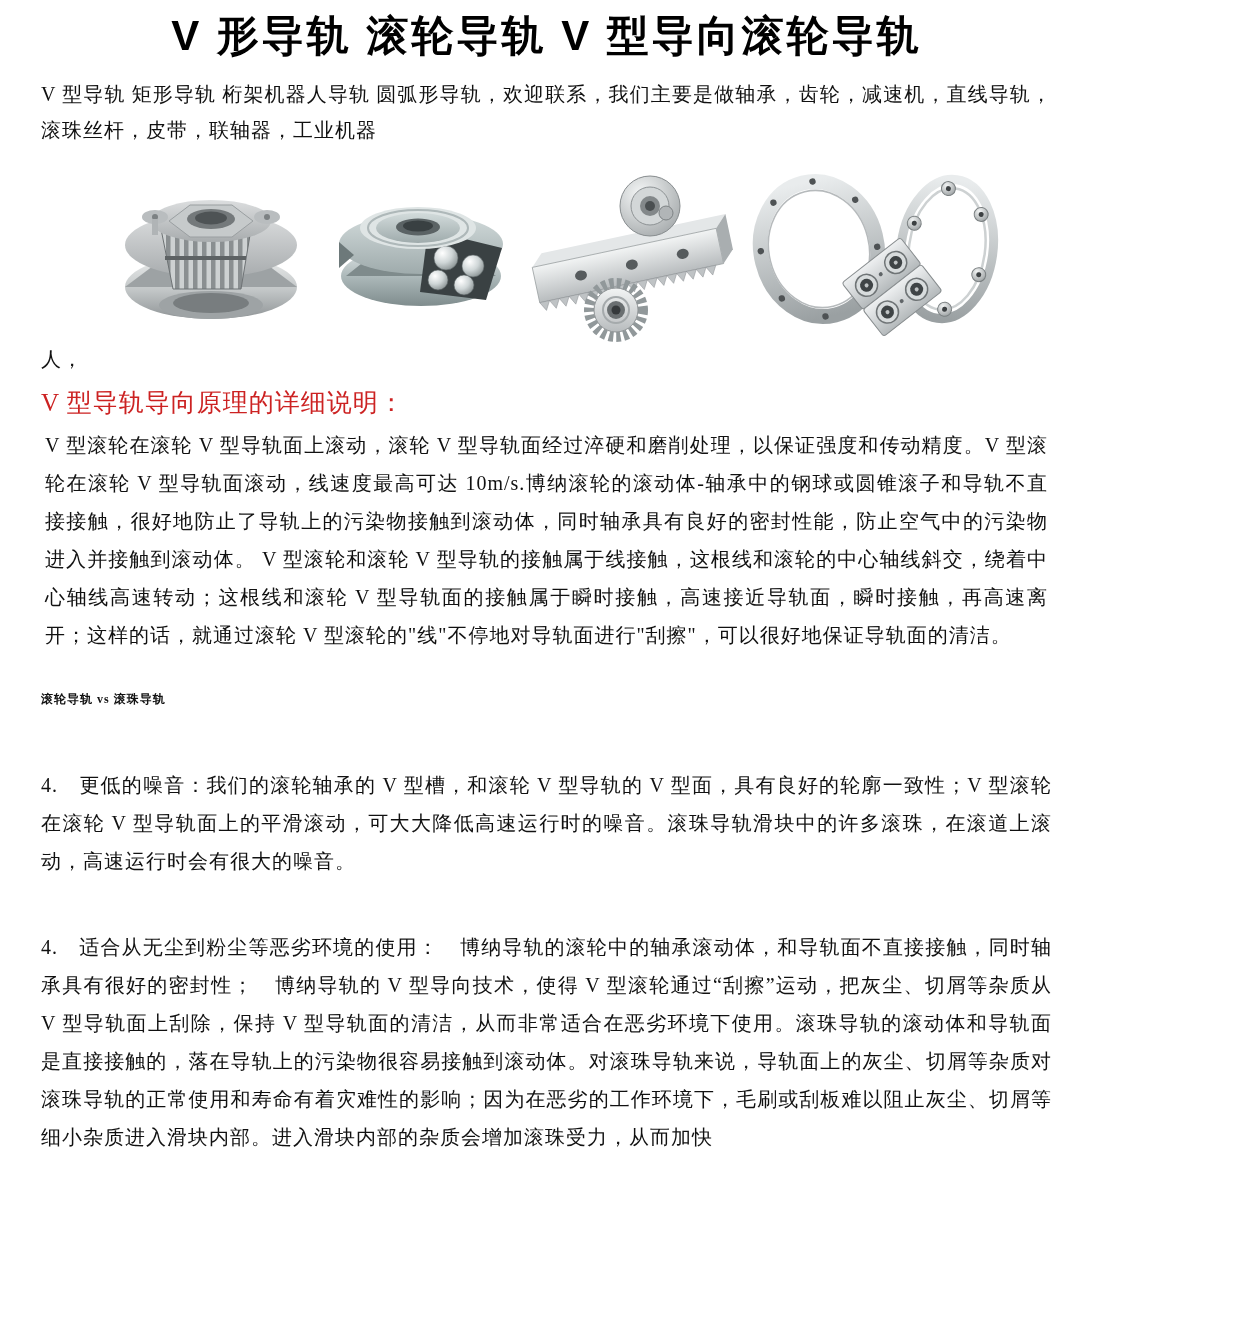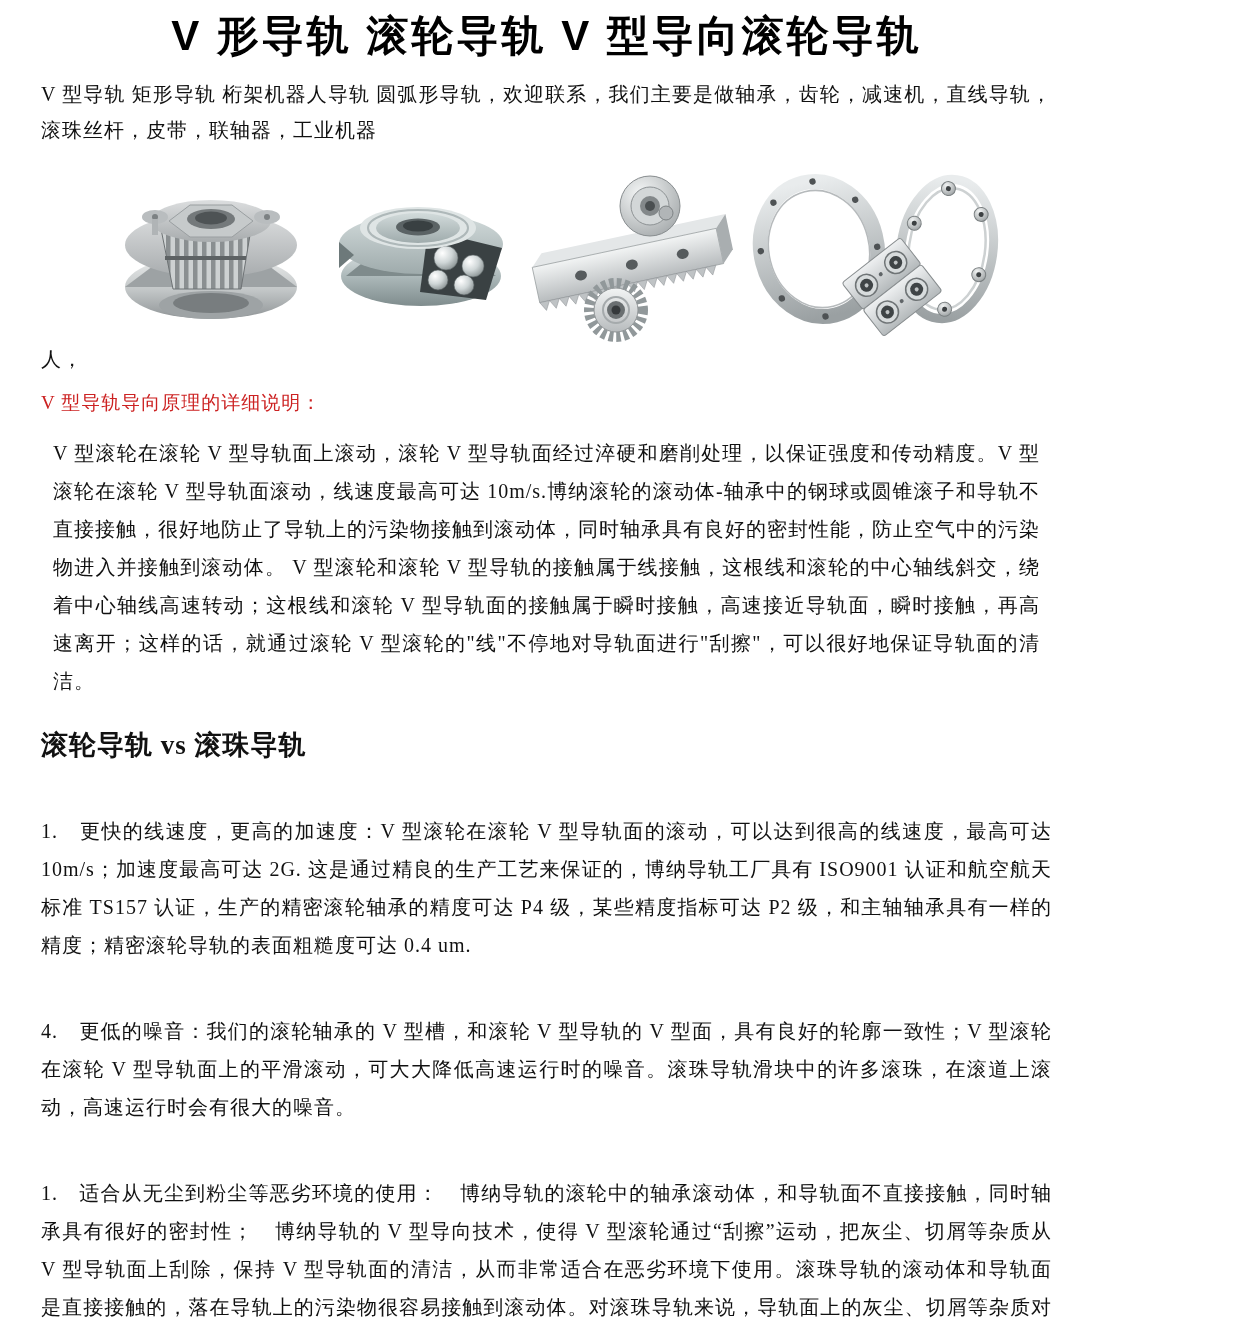--- a/index.html
+++ b/index.html
@@ -20,24 +20,24 @@
     text-align:justify;margin:0;color:#111;font-family:Liberation Serif, serif;
   }
   .intro{line-height:36px;margin-bottom:14px;}
   .images-row{
     height:178px;display:flex;justify-content:space-between;align-items:center;
     padding:0 58px 0 62px;
   }
   .images-row .img{flex:0 0 auto;}
   .fragment{line-height:38px;text-align:left;}
   .red{color:#cc2222;}
-  .red-heading{font-size:19px;line-height:38px;margin:6px 0 0;letter-spacing:1px;}
-  .principle-body{margin:12px;}
+  .red-heading{font-size:25px;line-height:38px;margin:6px 0 0;letter-spacing:1px;}
+  .principle-body{margin:4px;}
   .vs-heading{
-    font-weight:700;margin:26px 0 0;font-size:27px;line-height:38px;letter-spacing:1px;
+    font-weight:700;margin:26px 0 0;font-size:12px;line-height:38px;letter-spacing:1px;
     font-family:"Liberation Serif","DejaVu Serif",serif;
   }
   .features-heading{margin:4px 0 0;}
   .feature{margin:48px 0 0;}
 </style>
 </head>
 <body>
 
 <div class="page">
 
@@ -218,19 +218,18 @@
 
   <p class="para fragment">人，</p>
 
   <p class="para red red-heading">V 型导轨导向原理的详细说明：</p>
 
   <p class="para principle-body">V 型滚轮在滚轮 V 型导轨面上滚动，滚轮 V 型导轨面经过淬硬和磨削处理，以保证强度和传动精度。V 型滚轮在滚轮 V 型导轨面滚动，线速度最高可达 10m/s.博纳滚轮的滚动体-轴承中的钢球或圆锥滚子和导轨不直接接触，很好地防止了导轨上的污染物接触到滚动体，同时轴承具有良好的密封性能，防止空气中的污染物进入并接触到滚动体。 V 型滚轮和滚轮 V 型导轨的接触属于线接触，这根线和滚轮的中心轴线斜交，绕着中心轴线高速转动；这根线和滚轮 V 型导轨面的接触属于瞬时接触，高速接近导轨面，瞬时接触，再高速离开；这样的话，就通过滚轮 V 型滚轮的"线"不停地对导轨面进行"刮擦"，可以很好地保证导轨面的清洁。</p>
 
   <p class="para vs-heading">滚轮导轨 vs 滚珠导轨</p>
 
 
-  <p class="para feature">1.　更快的线速度，更高的加速度：V 型滚轮在滚轮 V 型导轨面的滚动，可以达到很高的线速度，最高可达 10m/s；加速度最高可达 2G. 这是通过精良的生产工艺来保证的，博纳导轨工厂具有 ISO9001 认证和航空航天标准 TS157 认证，生产的精密滚轮轴承的精度可达 P4 级，某些精度指标可达 P2 级，和主轴轴承具有一样的精度；精密滚轮导轨的表面粗糙度可达 0.4 um.</p>
 
   <p class="para feature">4.　更低的噪音：我们的滚轮轴承的 V 型槽，和滚轮 V 型导轨的 V 型面，具有良好的轮廓一致性；V 型滚轮在滚轮 V 型导轨面上的平滑滚动，可大大降低高速运行时的噪音。滚珠导轨滑块中的许多滚珠，在滚道上滚动，高速运行时会有很大的噪音。</p>
 
-  <p class="para feature">1.　适合从无尘到粉尘等恶劣环境的使用：　博纳导轨的滚轮中的轴承滚动体，和导轨面不直接接触，同时轴承具有很好的密封性；　博纳导轨的 V 型导向技术，使得 V 型滚轮通过“刮擦”运动，把灰尘、切屑等杂质从 V 型导轨面上刮除，保持 V 型导轨面的清洁，从而非常适合在恶劣环境下使用。滚珠导轨的滚动体和导轨面是直接接触的，落在导轨上的污染物很容易接触到滚动体。对滚珠导轨来说，导轨面上的灰尘、切屑等杂质对滚珠导轨的正常使用和寿命有着灾难性的影响；因为在恶劣的工作环境下，毛刷或刮板难以阻止灰尘、切屑等细小杂质进入滑块内部。进入滑块内部的杂质会增加滚珠受力，从而加快</p>
+  <p class="para feature">4.　适合从无尘到粉尘等恶劣环境的使用：　博纳导轨的滚轮中的轴承滚动体，和导轨面不直接接触，同时轴承具有很好的密封性；　博纳导轨的 V 型导向技术，使得 V 型滚轮通过“刮擦”运动，把灰尘、切屑等杂质从 V 型导轨面上刮除，保持 V 型导轨面的清洁，从而非常适合在恶劣环境下使用。滚珠导轨的滚动体和导轨面是直接接触的，落在导轨上的污染物很容易接触到滚动体。对滚珠导轨来说，导轨面上的灰尘、切屑等杂质对滚珠导轨的正常使用和寿命有着灾难性的影响；因为在恶劣的工作环境下，毛刷或刮板难以阻止灰尘、切屑等细小杂质进入滑块内部。进入滑块内部的杂质会增加滚珠受力，从而加快</p>
 
 </div>
 
 </body></html>

